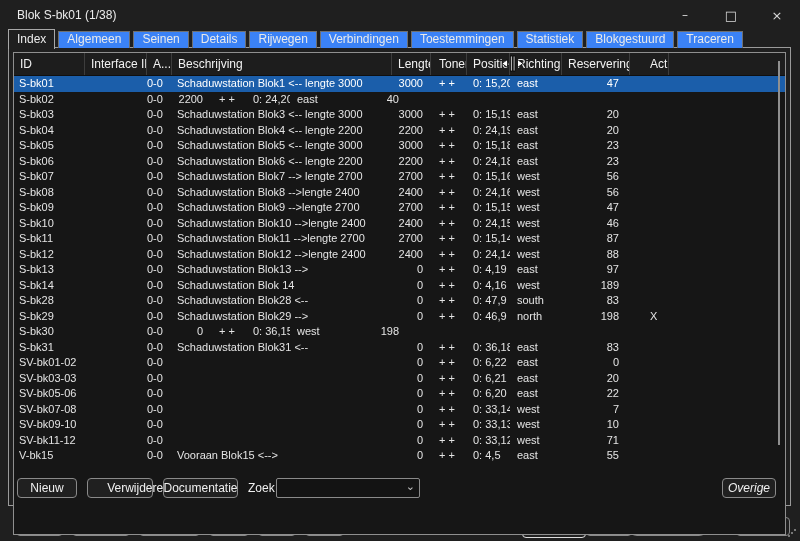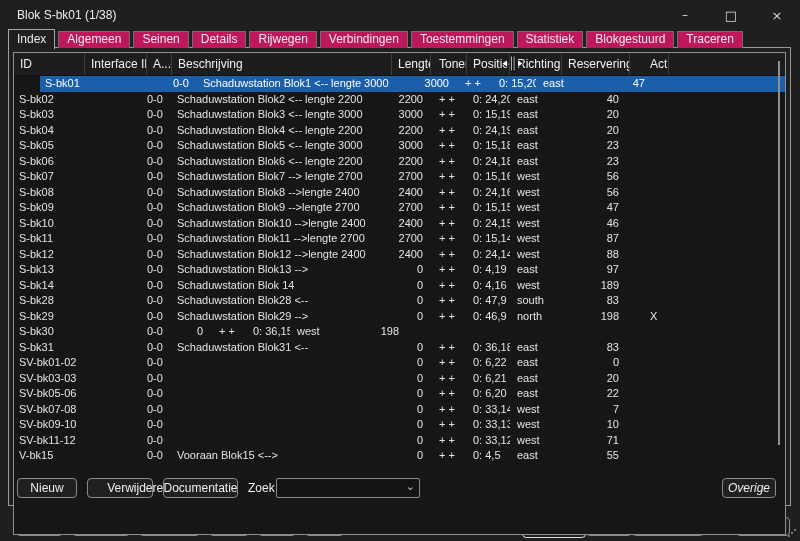--- a/index.html
+++ b/index.html
@@ -11,36 +11,36 @@
   
   .titlebar { position:absolute; left:0; top:0; width:800px; height:30px; background:#1f1f1f; }
   .title { position:absolute; left:17px; top:8px; font-size:12px; color:#ececec; white-space:nowrap; }
   .win-controls { position:absolute; right:0; top:0; display:flex; height:30px; }
   .win-btn { width:46px; height:30px; display:flex; align-items:center; justify-content:center;
              color:#d9d9d9; font-size:13px; font-family:"DejaVu Sans", sans-serif; }
   .win-btn.min { font-size:12px; }
   
   .tabs { position:absolute; left:8px; top:29px; height:19px; display:flex; align-items:flex-end; gap:3px; z-index:6; }
   .tab { box-sizing:border-box; height:17px; line-height:15px; padding:0 8px;
-         background:#be185d; border:1px solid #6f6f6f; border-bottom:none;
+         background:#3b82f6; border:1px solid #6f6f6f; border-bottom:none;
          font-size:12px; color:#eaeaea; white-space:nowrap; cursor:default; }
   .tab.active { height:20px; line-height:18px; margin-bottom:-1px; background:#1f1f1f; border-color:#a8a8a8; }
   
   .panel { position:absolute; left:8px; top:47px; width:783px; height:459px;
            box-sizing:border-box; border:1px solid #9a9a9a; background:#1f1f1f; z-index:1; }
   
   .table-wrap { position:absolute; left:4px; top:4px; width:773px; height:483px;
                 box-sizing:border-box; border:1px solid #8f8f8f; background:#161616; overflow:hidden; }
   .thead { display:flex; height:22px; background:#1d1d1d; font-size:12px; color:#f2f2f2;
            border-bottom:1px solid #101010; }
   .th { box-sizing:border-box; height:22px; line-height:22px; padding-left:6px;
         border-right:1px solid #3d3d3d; white-space:nowrap; overflow:hidden; }
   .tbody { position:relative; }
   .tr { display:flex; height:15.5px; font-size:11px; line-height:15.5px; color:#e4e4e4; white-space:nowrap; }
-  .tr.selected { background:var(--selection, #1b5eaa); color:#ffffff;margin-left:26px; }
+  .tr.selected { background:var(--selection, #1b5eaa); color:#ffffff; }
   .td { box-sizing:border-box; padding-left:5px; overflow:hidden; white-space:nowrap; }
   .c-id   { width:71px; }
   .c-if   { width:62px; }
   .c-a    { width:25px; padding-left:0; padding-right:2px; }
   .c-be   { width:220px; }
   .c-le   { width:39px; text-align:right; padding-left:0; padding-right:8px; }
   .c-to   { width:36px; padding-left:8px; }
   .c-po   { width:43px; padding-left:6px; }
   .c-ri   { width:52px; padding-left:7px; }
   .c-re   { width:68px; text-align:right; padding-left:0; padding-right:11px; }
@@ -160,21 +160,20 @@
       <div class="td c-ri">east</div>
       <div class="td c-re">47</div>
       <div class="td c-ac"></div>
       <div class="td c-fill"></div>
     </div>
 
     <div class="tr">
       <div class="td c-id">S-bk02</div>
       <div class="td c-if"></div>
       <div class="td c-a">0-0</div>
-      <div class="td c-be">Schaduwstation Blok2 &lt;-- lengte 2200</div>
       <div class="td c-le">2200</div>
       <div class="td c-to">+ +</div>
       <div class="td c-po">0: 24,20</div>
       <div class="td c-ri">east</div>
       <div class="td c-re">40</div>
       <div class="td c-ac"></div>
       <div class="td c-fill"></div>
     </div>
 
     <div class="tr">

